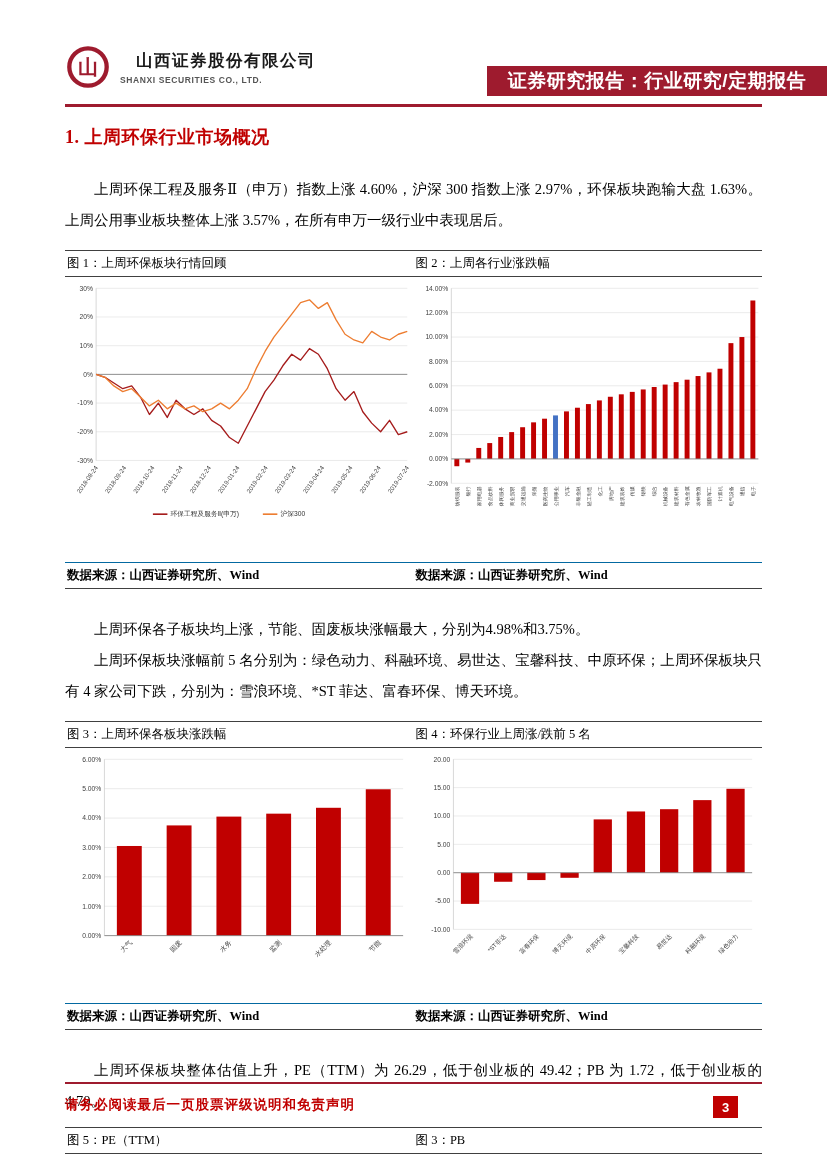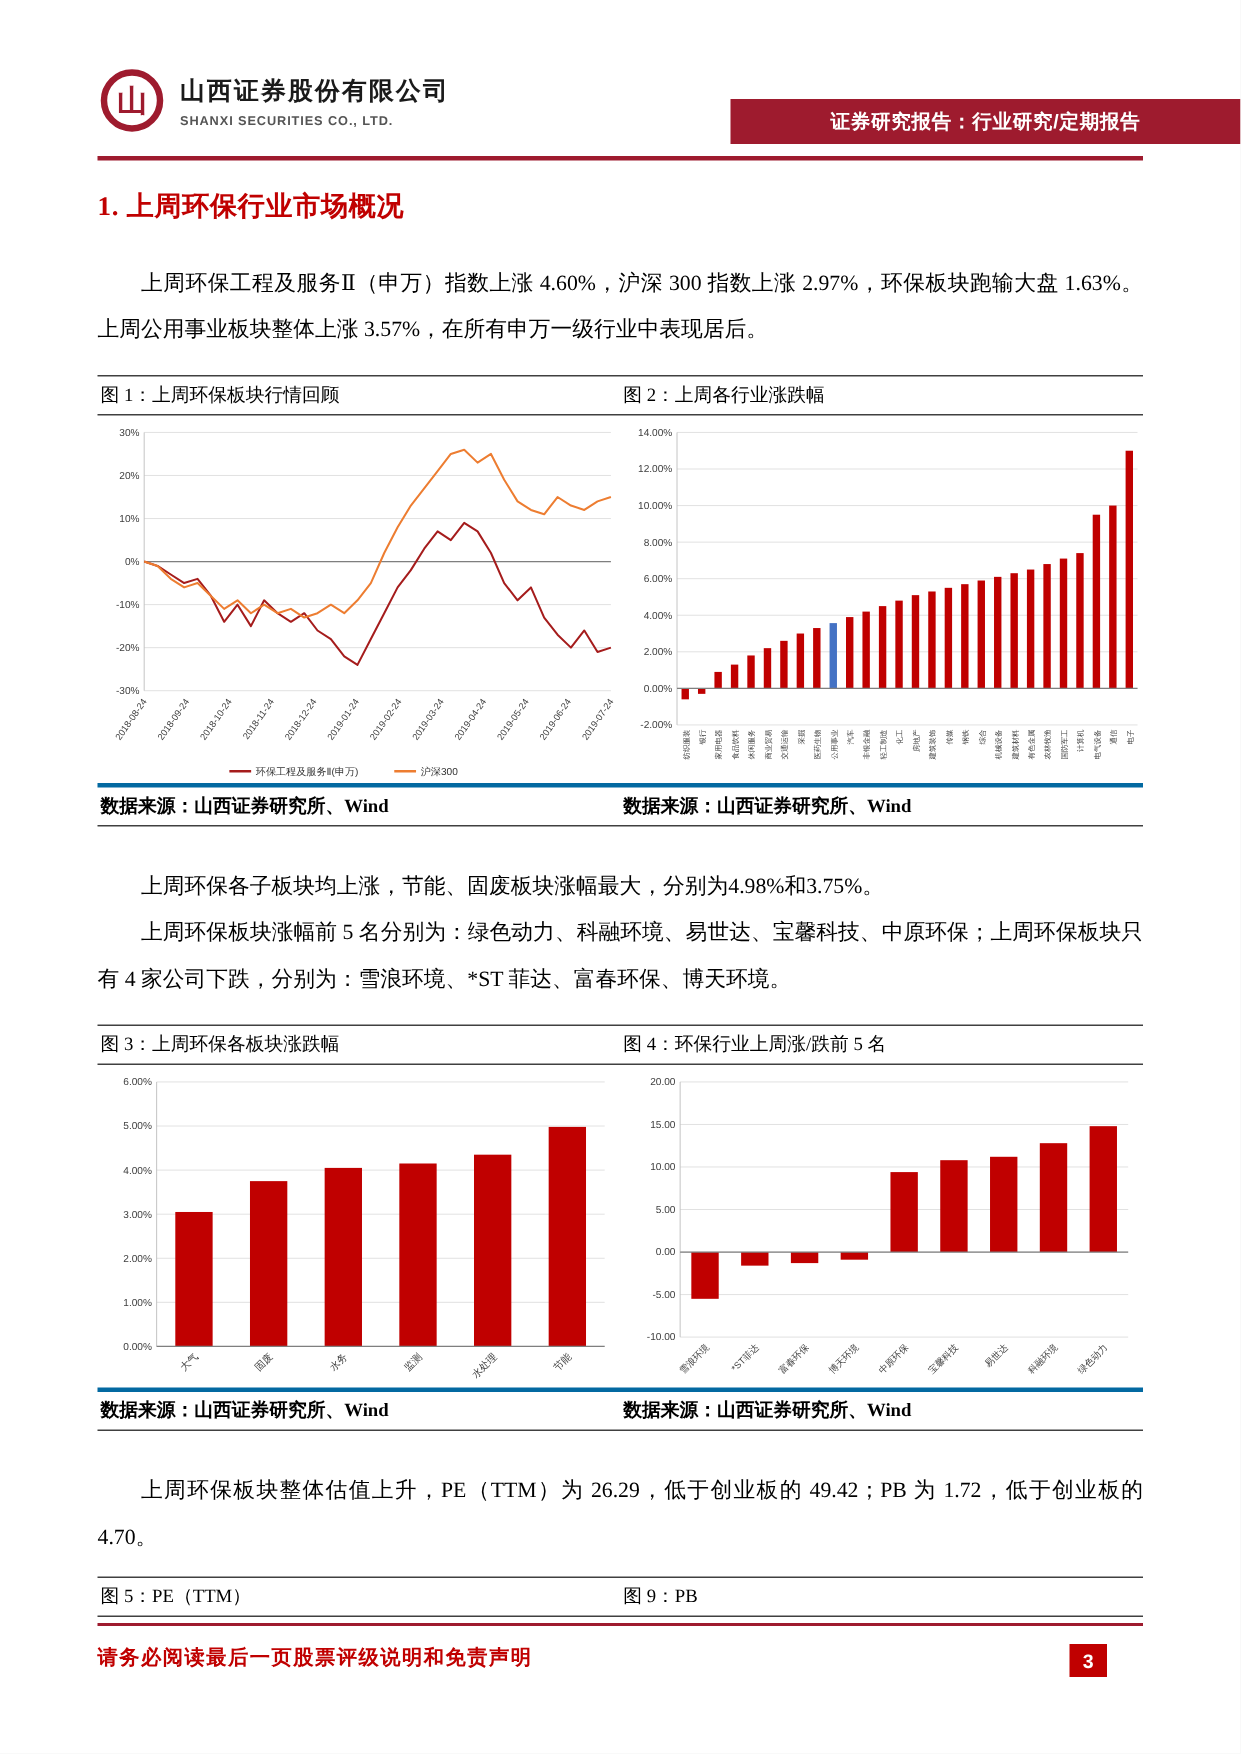--- a/index.html
+++ b/index.html
@@ -6,36 +6,36 @@
   html { background: #e8e8e8; }
   body {
     width: 827px; height: 1169px; margin: 0 auto; background: #fff;
     position: relative; overflow: hidden;
     font-family: "Liberation Serif", "DejaVu Serif", serif; color: #000;
   }
   .header { position: relative; height: 104px; }
   .header-inner { width: 697px; margin: 0 auto; padding-top: 44px; }
   .logo-block { display: flex; align-items: center; gap: 9px; }
   .logo { width: 46px; height: 46px; flex: 0 0 auto; }
-  .company-cn { font-size: 16.5px; font-weight: bold; letter-spacing: 1.5px; color: #1a1a1a; font-family: "Liberation Sans", sans-serif; }
+  .company-cn { font-size: 16.5px; font-weight: bold; letter-spacing: 1.5px; color: #1a1a1a; font-family: "Liberation Sans", sans-serif; margin-left: 16px; }
   .company-en { font-size: 8.5px; color: #555; letter-spacing: 0.6px; margin-top: 3px; font-family: "Liberation Sans", sans-serif; font-weight: bold; }
   .banner {
     position: absolute; right: 0; top: 66px; width: 340px; height: 30px;
     background: #9e1b2e; color: #fff; display: flex; align-items: center; justify-content: center;
-    font-family: "Liberation Sans", sans-serif; font-weight: bold; font-size: 13px; letter-spacing: 0.5px;
+    font-family: "Liberation Sans", sans-serif; font-weight: bold; font-size: 19px; letter-spacing: 0.5px;
   }
   .rule { width: 697px; margin: 0 auto; border-top: 3px solid #9e1b2e; }
   .content { width: 697px; margin: 0 auto; }
   .sec-title { color: #c00000; font-size: 18px; font-weight: bold; margin-top: 18px; letter-spacing: 0.5px; }
   .sub-title { color: #c00000; font-size: 15px; font-weight: bold; margin-top: 22px; letter-spacing: 0.5px; }
   .body-p { font-size: 14.5px; line-height: 31px; text-indent: 2em; text-align: justify; margin-top: 25px; }
   .fig-row { display: grid; grid-template-columns: 1fr 1fr; margin-top: 14px; }
   .fig-caption { border-top: 1px solid #404040; border-bottom: 1px solid #404040; padding: 4px 2px; font-size: 12.5px; }
   .fig-chart { padding: 3px 0 1px; }
-  .fig-source { border-top: 3px solid #0369a1; border-bottom: 1px solid #404040; padding: 4px 2px; font-size: 12.5px; font-weight: bold; }
+  .fig-source { border-top: 1px solid #0369a1; border-bottom: 1px solid #404040; padding: 4px 2px; font-size: 12.5px; font-weight: bold; margin-top: 40px; }
   .footer {
     position: absolute; top: 1082px; left: 65px; width: 697px;
     border-top: 2.5px solid #9e1b2e; padding-top: 12px;
     display: flex; justify-content: space-between; align-items: flex-start;
   }
   .footer-text { color: #c00000; font-weight: bold; font-size: 13.5px; letter-spacing: 1px; }
   .page-badge {
     width: 25px; height: 22px; background: #c00000; color: #fff; margin-right: 24px;
     display: flex; align-items: center; justify-content: center;
     font-size: 13px; font-weight: bold; font-family: "Liberation Sans", sans-serif;
@@ -279,21 +279,21 @@
     </div>
   </div>
 
   <p class="body-p">上周环保板块整体估值上升，PE（TTM）为 26.29，低于创业板的 49.42；PB 为 1.72，低于创业板的 4.70。</p>
 
   <div class="fig-row" style="margin-top:10px">
     <div class="figure">
       <div class="fig-caption">图 5：PE（TTM）</div>
     </div>
     <div class="figure">
-      <div class="fig-caption">图 9：PB</div>
+      <div class="fig-caption">图 3：PB</div>
     </div>
   </div>
 </div>
 
 <div class="footer">
   <div class="footer-text">请务必阅读最后一页股票评级说明和免责声明</div>
   <div class="page-badge">3</div>
 </div>
 
 </body></html>

